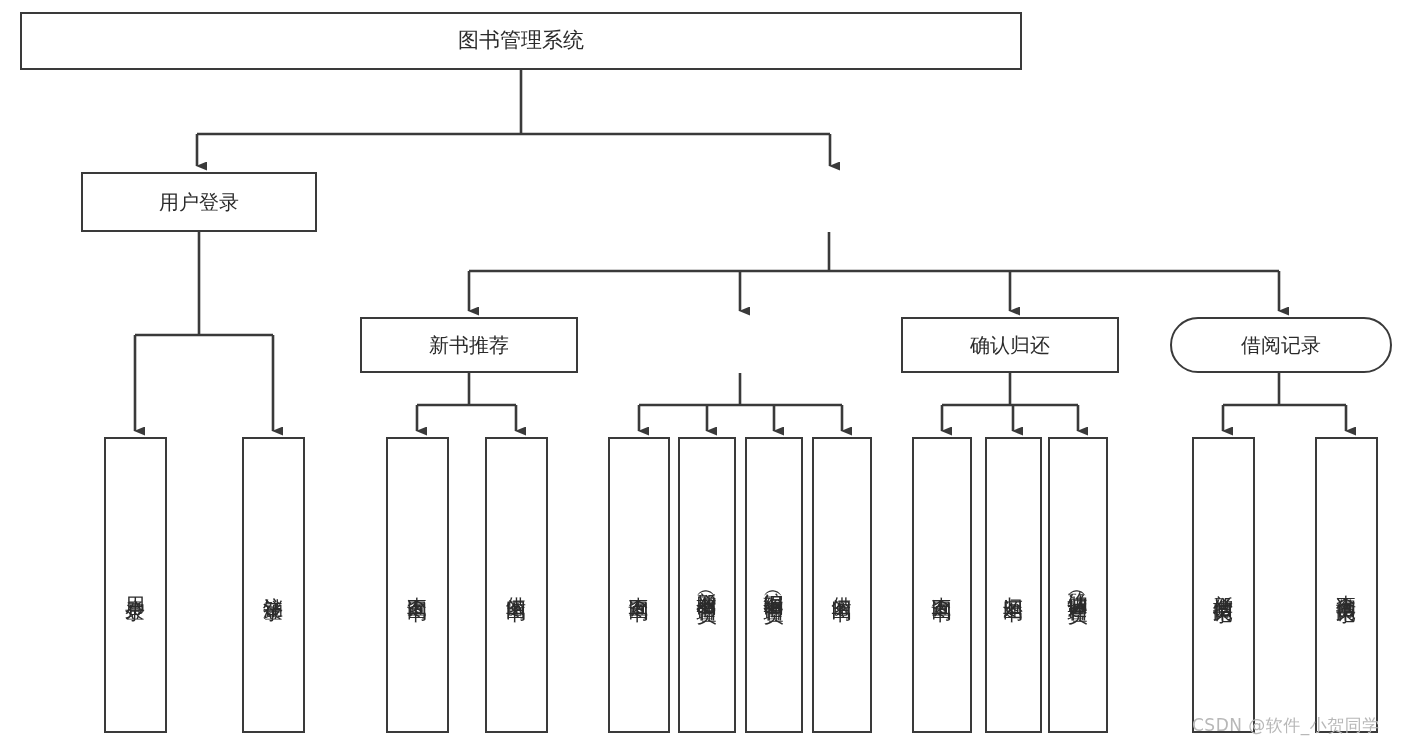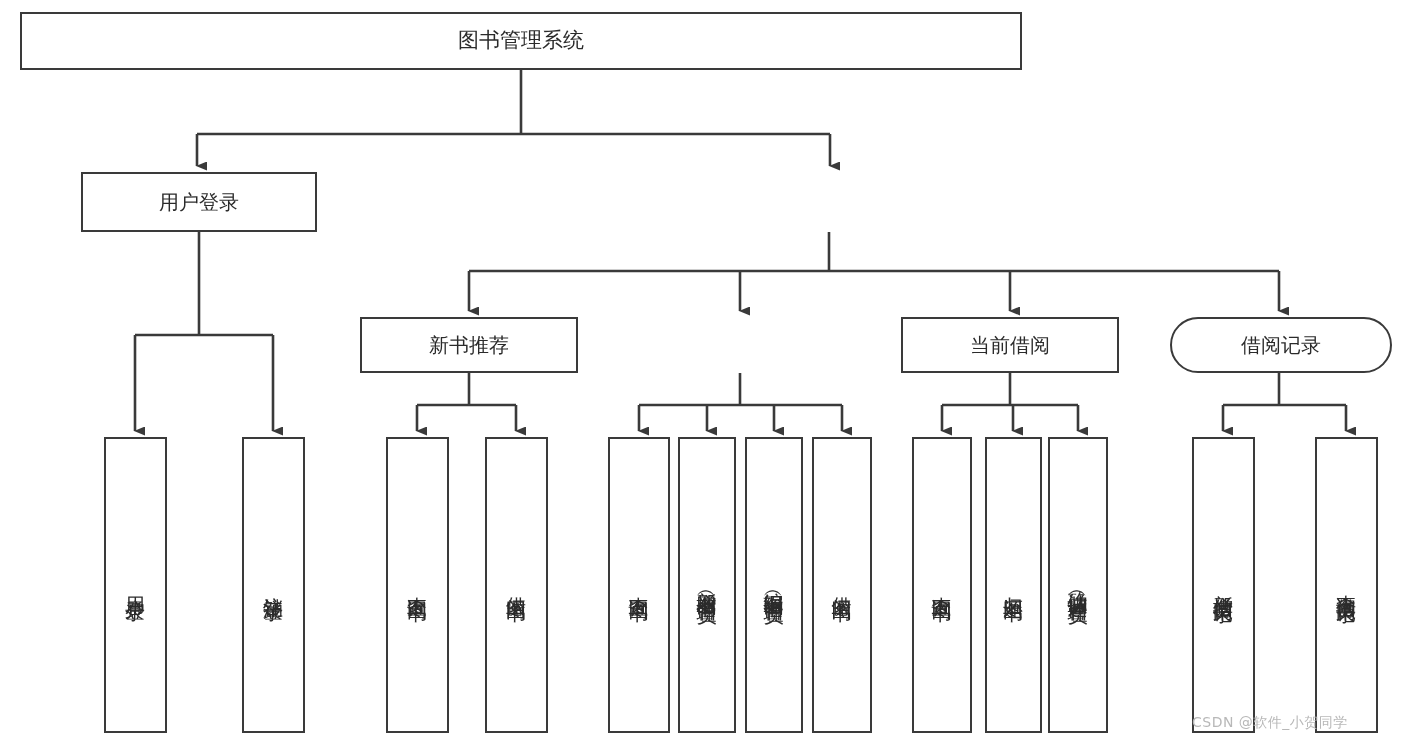--- a/index.html
+++ b/index.html
@@ -50,21 +50,21 @@
   .node-leaf .label {
     writing-mode: vertical-rl;
     text-orientation: upright;
     letter-spacing: 2px;
     white-space: nowrap;
     line-height: 1;
   }
   .watermark {
     position: absolute;
     color: #b8b8b8;
-    font-size: 14px;
+    font-size: 17px;
     letter-spacing: 0.5px;
     white-space: nowrap;
     user-select: none;
   }
 </style>
 </head>
 <body>
 
 <div id="diagram-root">
 
@@ -124,21 +124,21 @@
   </div>
 
   <div class="node node-l2" style="left:81px; top:172px; width:236px; height:60px;">
     <span class="label">用户登录</span>
   </div>
 
   <div class="node node-l3" style="left:360px; top:317px; width:218px; height:56px;">
     <span class="label">新书推荐</span>
   </div>
   <div class="node node-l3" style="left:901px; top:317px; width:218px; height:56px;">
-    <span class="label">当前借阅</span>
+    <span class="label">确认归还</span>
   </div>
   <div class="node node-l3" style="left:1170px; top:317px; width:222px; height:56px;border-radius:28px;">
     <span class="label">借阅记录</span>
   </div>
 
   <div class="node node-leaf" style="left:104px; top:437px; width:63px; height:296px;">
     <span class="label">用户登录</span>
   </div>
   <div class="node node-leaf" style="left:242px; top:437px; width:63px; height:296px;">
     <span class="label">注销登录</span>

